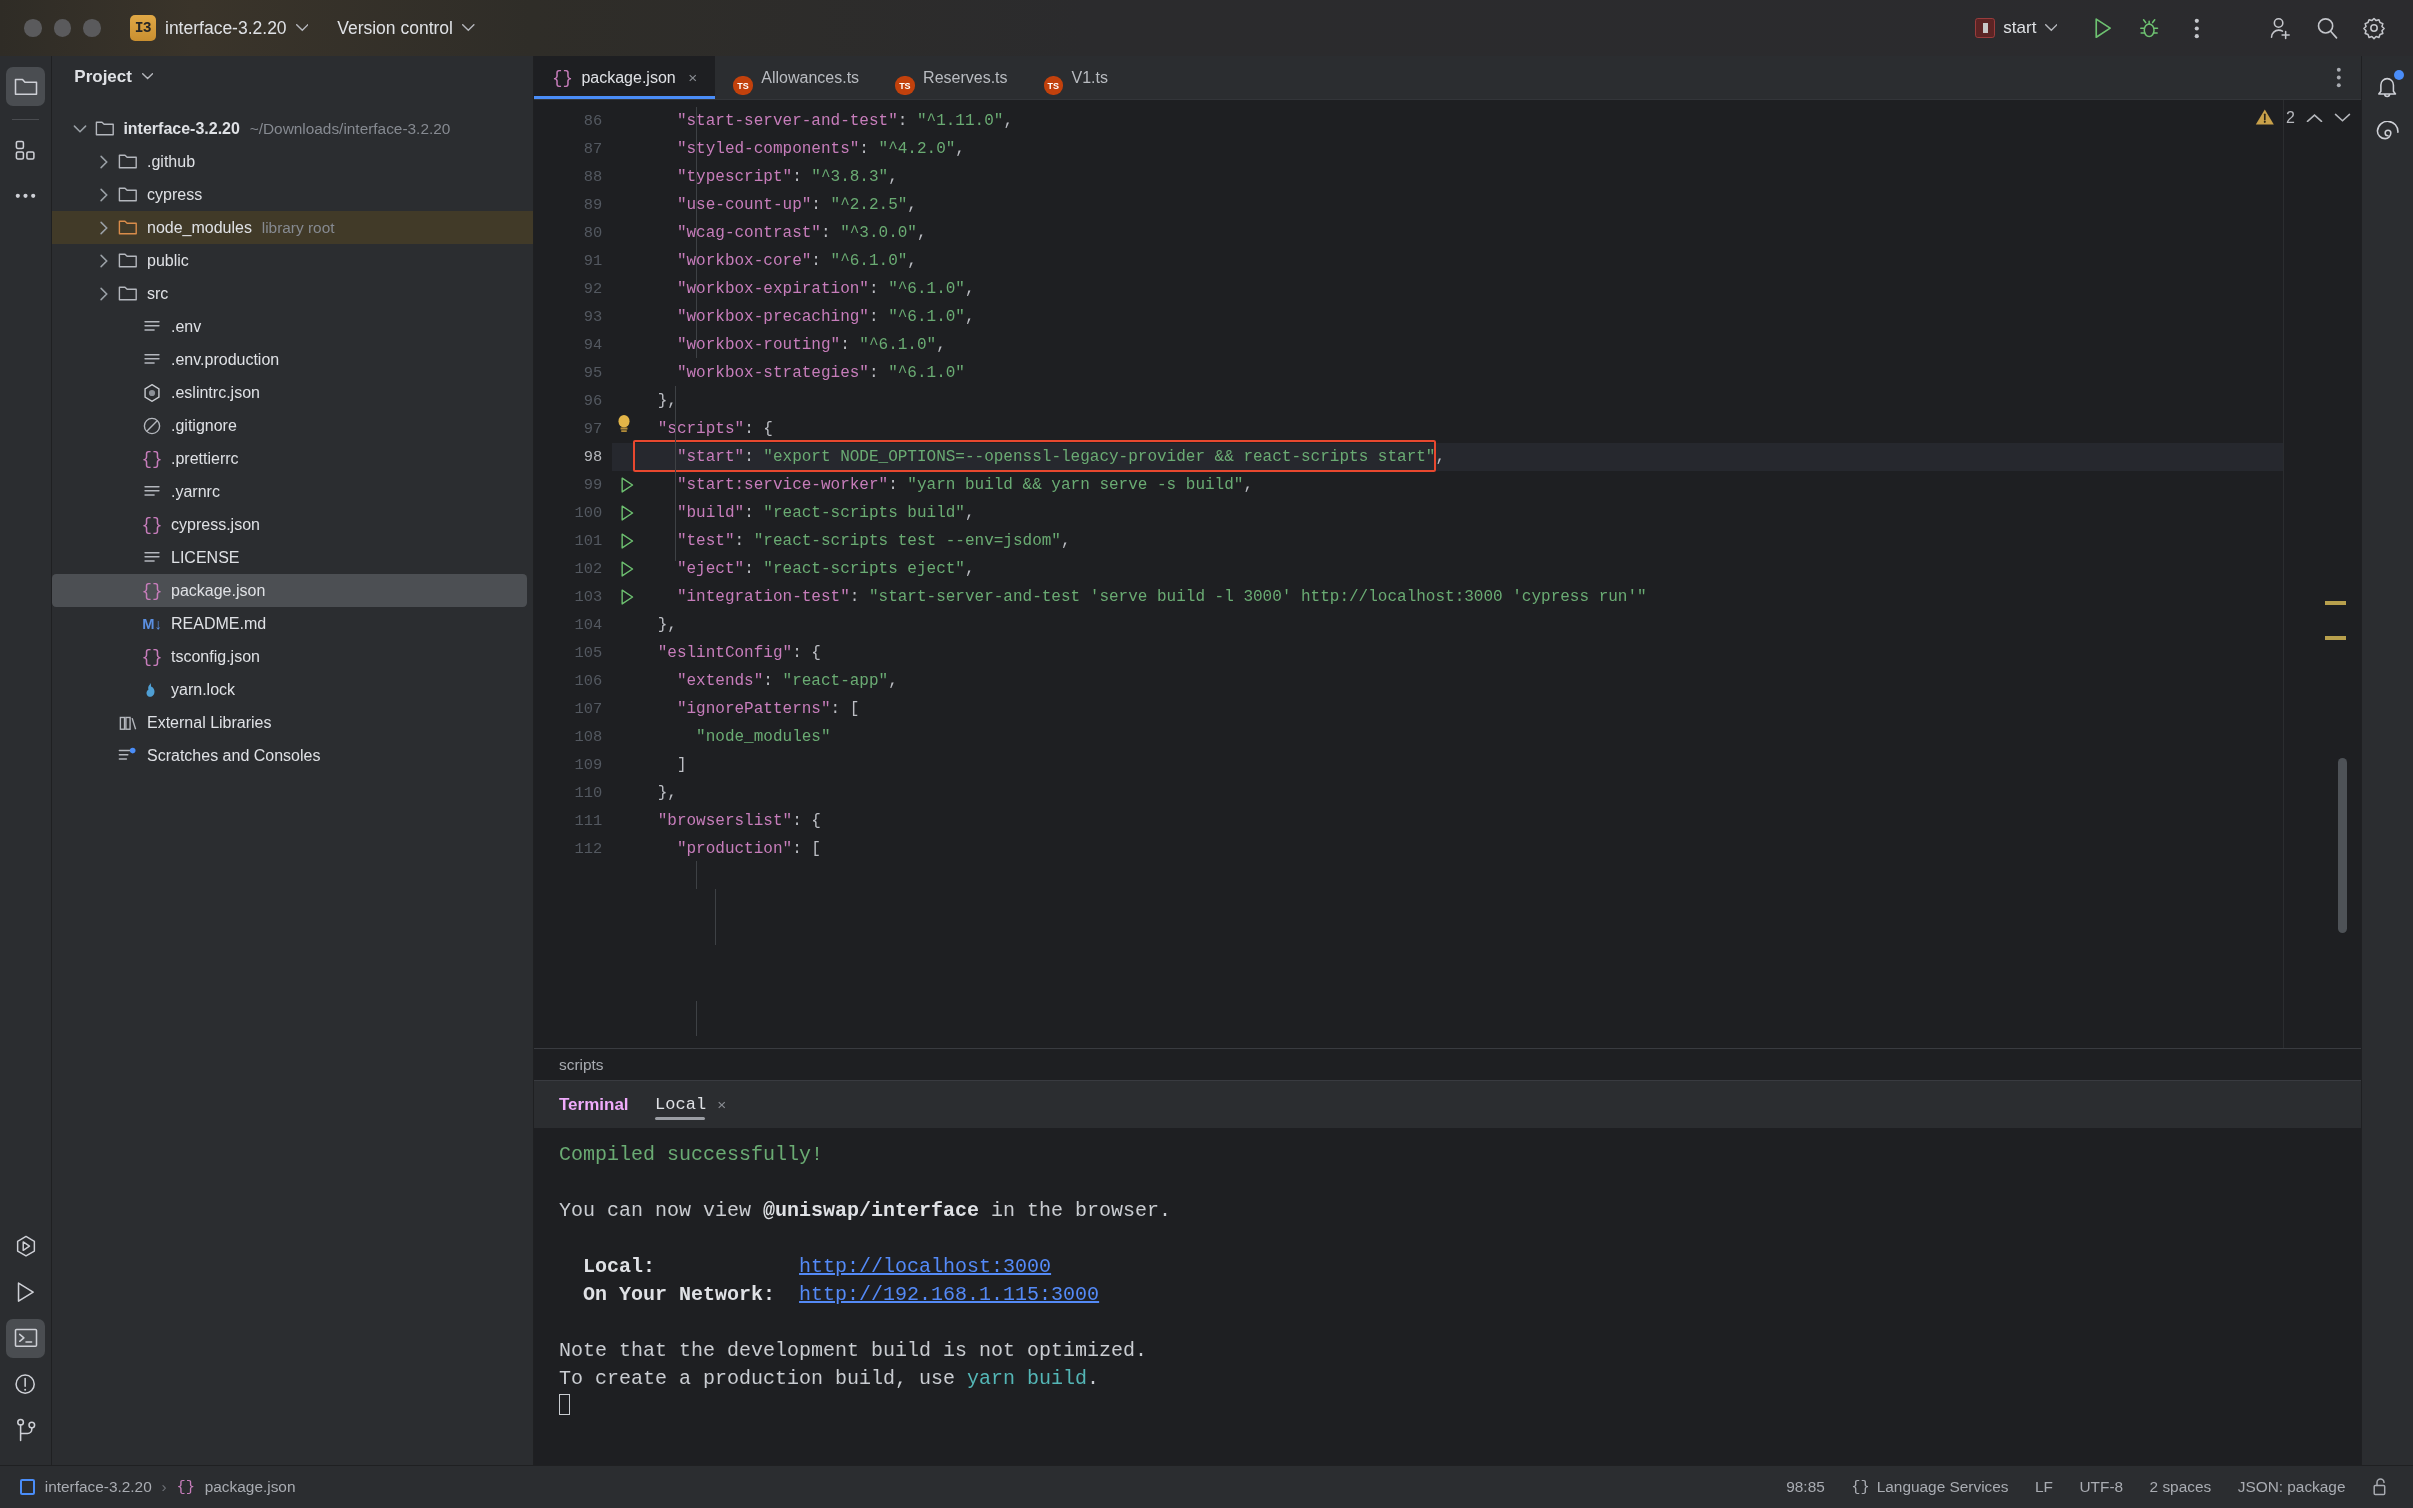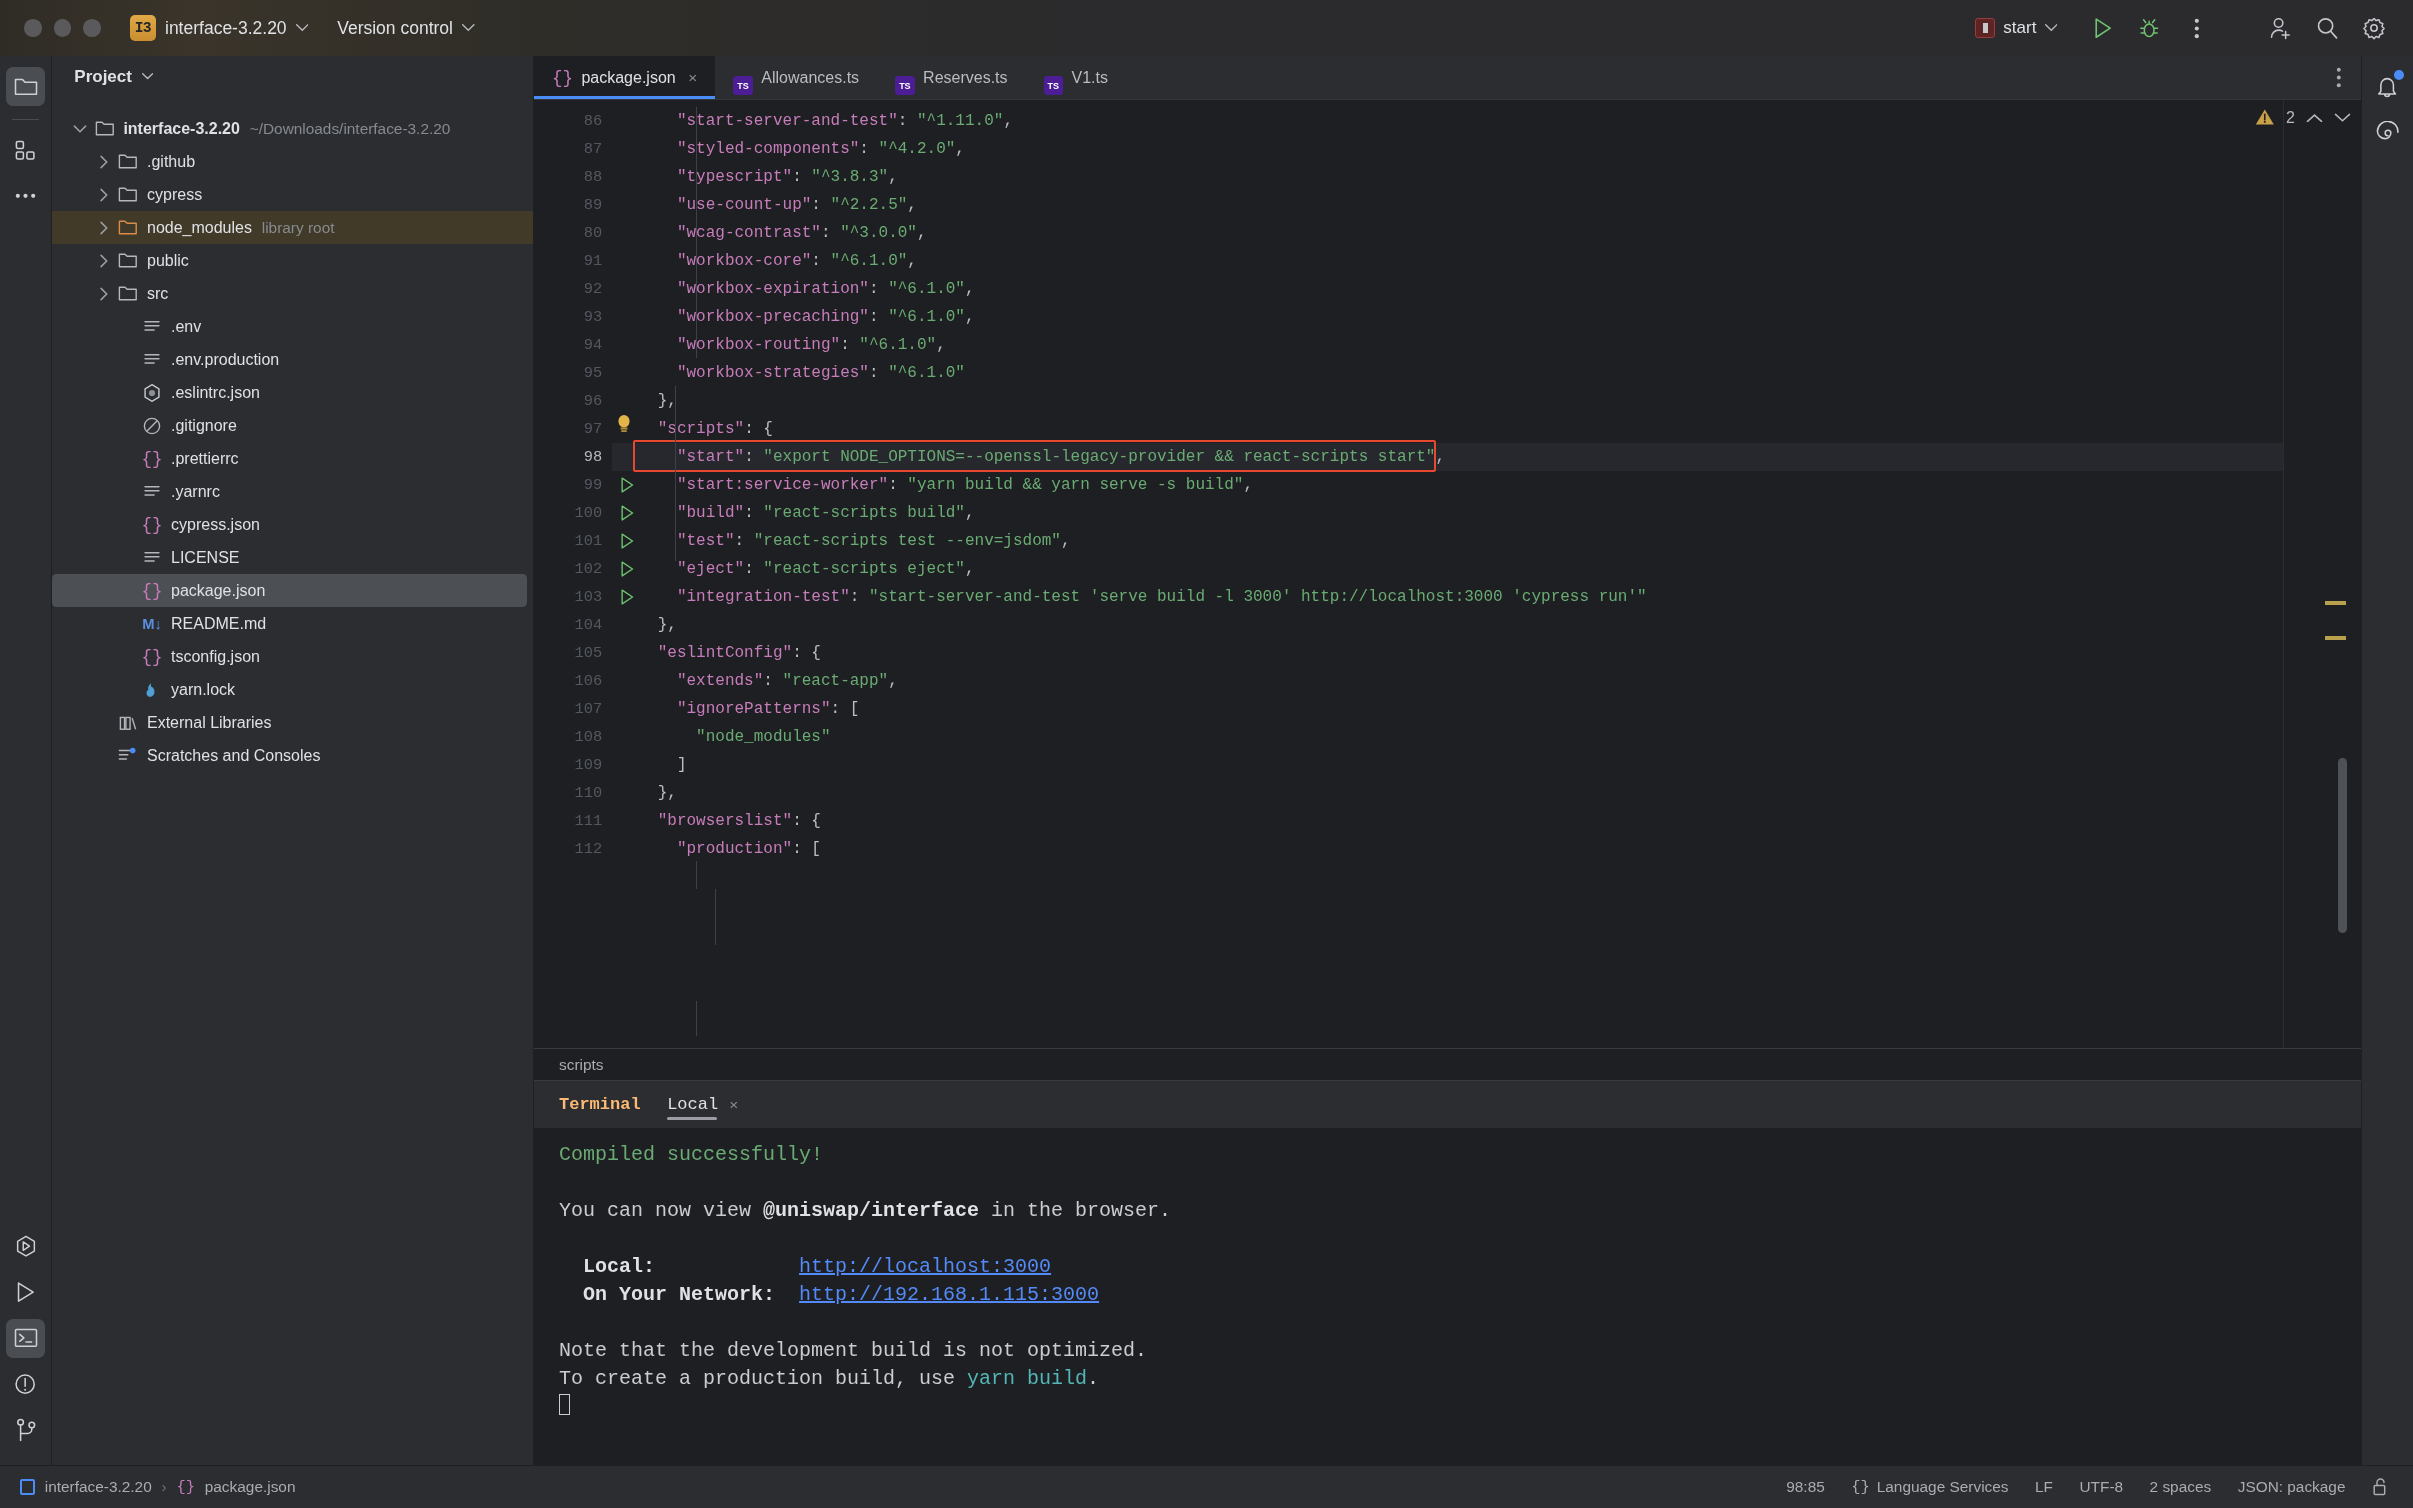--- a/index.html
+++ b/index.html
@@ -93,21 +93,21 @@
   .etab {
     display: flex; align-items: center; gap: 8.4px; padding: 0 18px;
     color: #b9bcc1; font-size: 16px; cursor: pointer; position: relative;
   }
   .etab.active { color: #dfe1e5; background: #1e1f22; }
   .etab.active::after {
     content: ""; position: absolute; left: 0; right: 0; bottom: 0; height: 2.8px; background: #4a8df8;
   }
   .etab .tclose { color: #8a8d93; font-size: 15.4px; margin-left: 4.2px; }
   .ts-badge {
-    width: 19.6px; height: 19.6px; border-radius: 3px; background: #4c1d95;
+    width: 19.6px; height: 19.6px; border-radius: 9px; background: #c2410c;
     color: #fff; font-size: 9px; font-weight: bold;
     display: flex; align-items: center; justify-content: center;
     font-family: "Liberation Sans", sans-serif;
     margin-top: 16px;
   }
   .tab-more { margin-left: auto; display: flex; align-items: center; padding-right: 19.6px; }
 
   .editor-wrap { flex: 1 1 auto; display: flex; min-height: 0; position: relative; background: #1e1f22; border-top: 0.7px solid #333539; }
   .gutter {
     width: 78px; flex: 0 0 78px; background: #1e1f22; position: relative;
@@ -157,21 +157,21 @@
 
   .breadcrumb-bar {
     height: 32px; flex: 0 0 32px; background: #1e1f22; border-top: 0.7px solid #393b40;
     display: flex; align-items: center; padding-left: 25px;
     color: #a9acb2; font-size: 15.4px;
   }
 
   
   .terminal { height: 385px; flex: 0 0 385px; background: #1e1f22; display: flex; flex-direction: column; border-top: 0.7px solid #393b40; }
   .term-tabs { height: 47px; flex: 0 0 47px; background: #2b2d30; display: flex; align-items: center; padding-left: 25px; gap: 26.5px; position: relative; }
-  .term-title { color: #fdba74; font-size: 17px; font-weight: bold; font-family: Liberation Mono, monospace; }
+  .term-title { color: #f0abfc; font-size: 17px; font-weight: bold; font-family: Liberation Sans, sans-serif; }
   .term-local { display: flex; align-items: center; gap: 11.2px; position: relative; }
   .term-local-label { color: #dfe1e5; font-size: 17px; font-family: "Liberation Mono", monospace; }
   .term-local-close { color: #8a8d93; font-size: 15.4px; }
   .term-local-underline { position: absolute; left: 0; bottom: -6.3px; width: 50px; height: 3.5px; background: #9a9da3; border-radius: 2.1px; }
   .term-body {
     flex: 1 1 auto; padding: 12.6px 0 0 25px; overflow: hidden;
     font-family: "Liberation Mono", monospace; font-size: 20px; color: #c9ccd1;
   }
   .tline { height: 28px; line-height: 28px; white-space: pre; }
   .t-green { color: #6aab73; }

